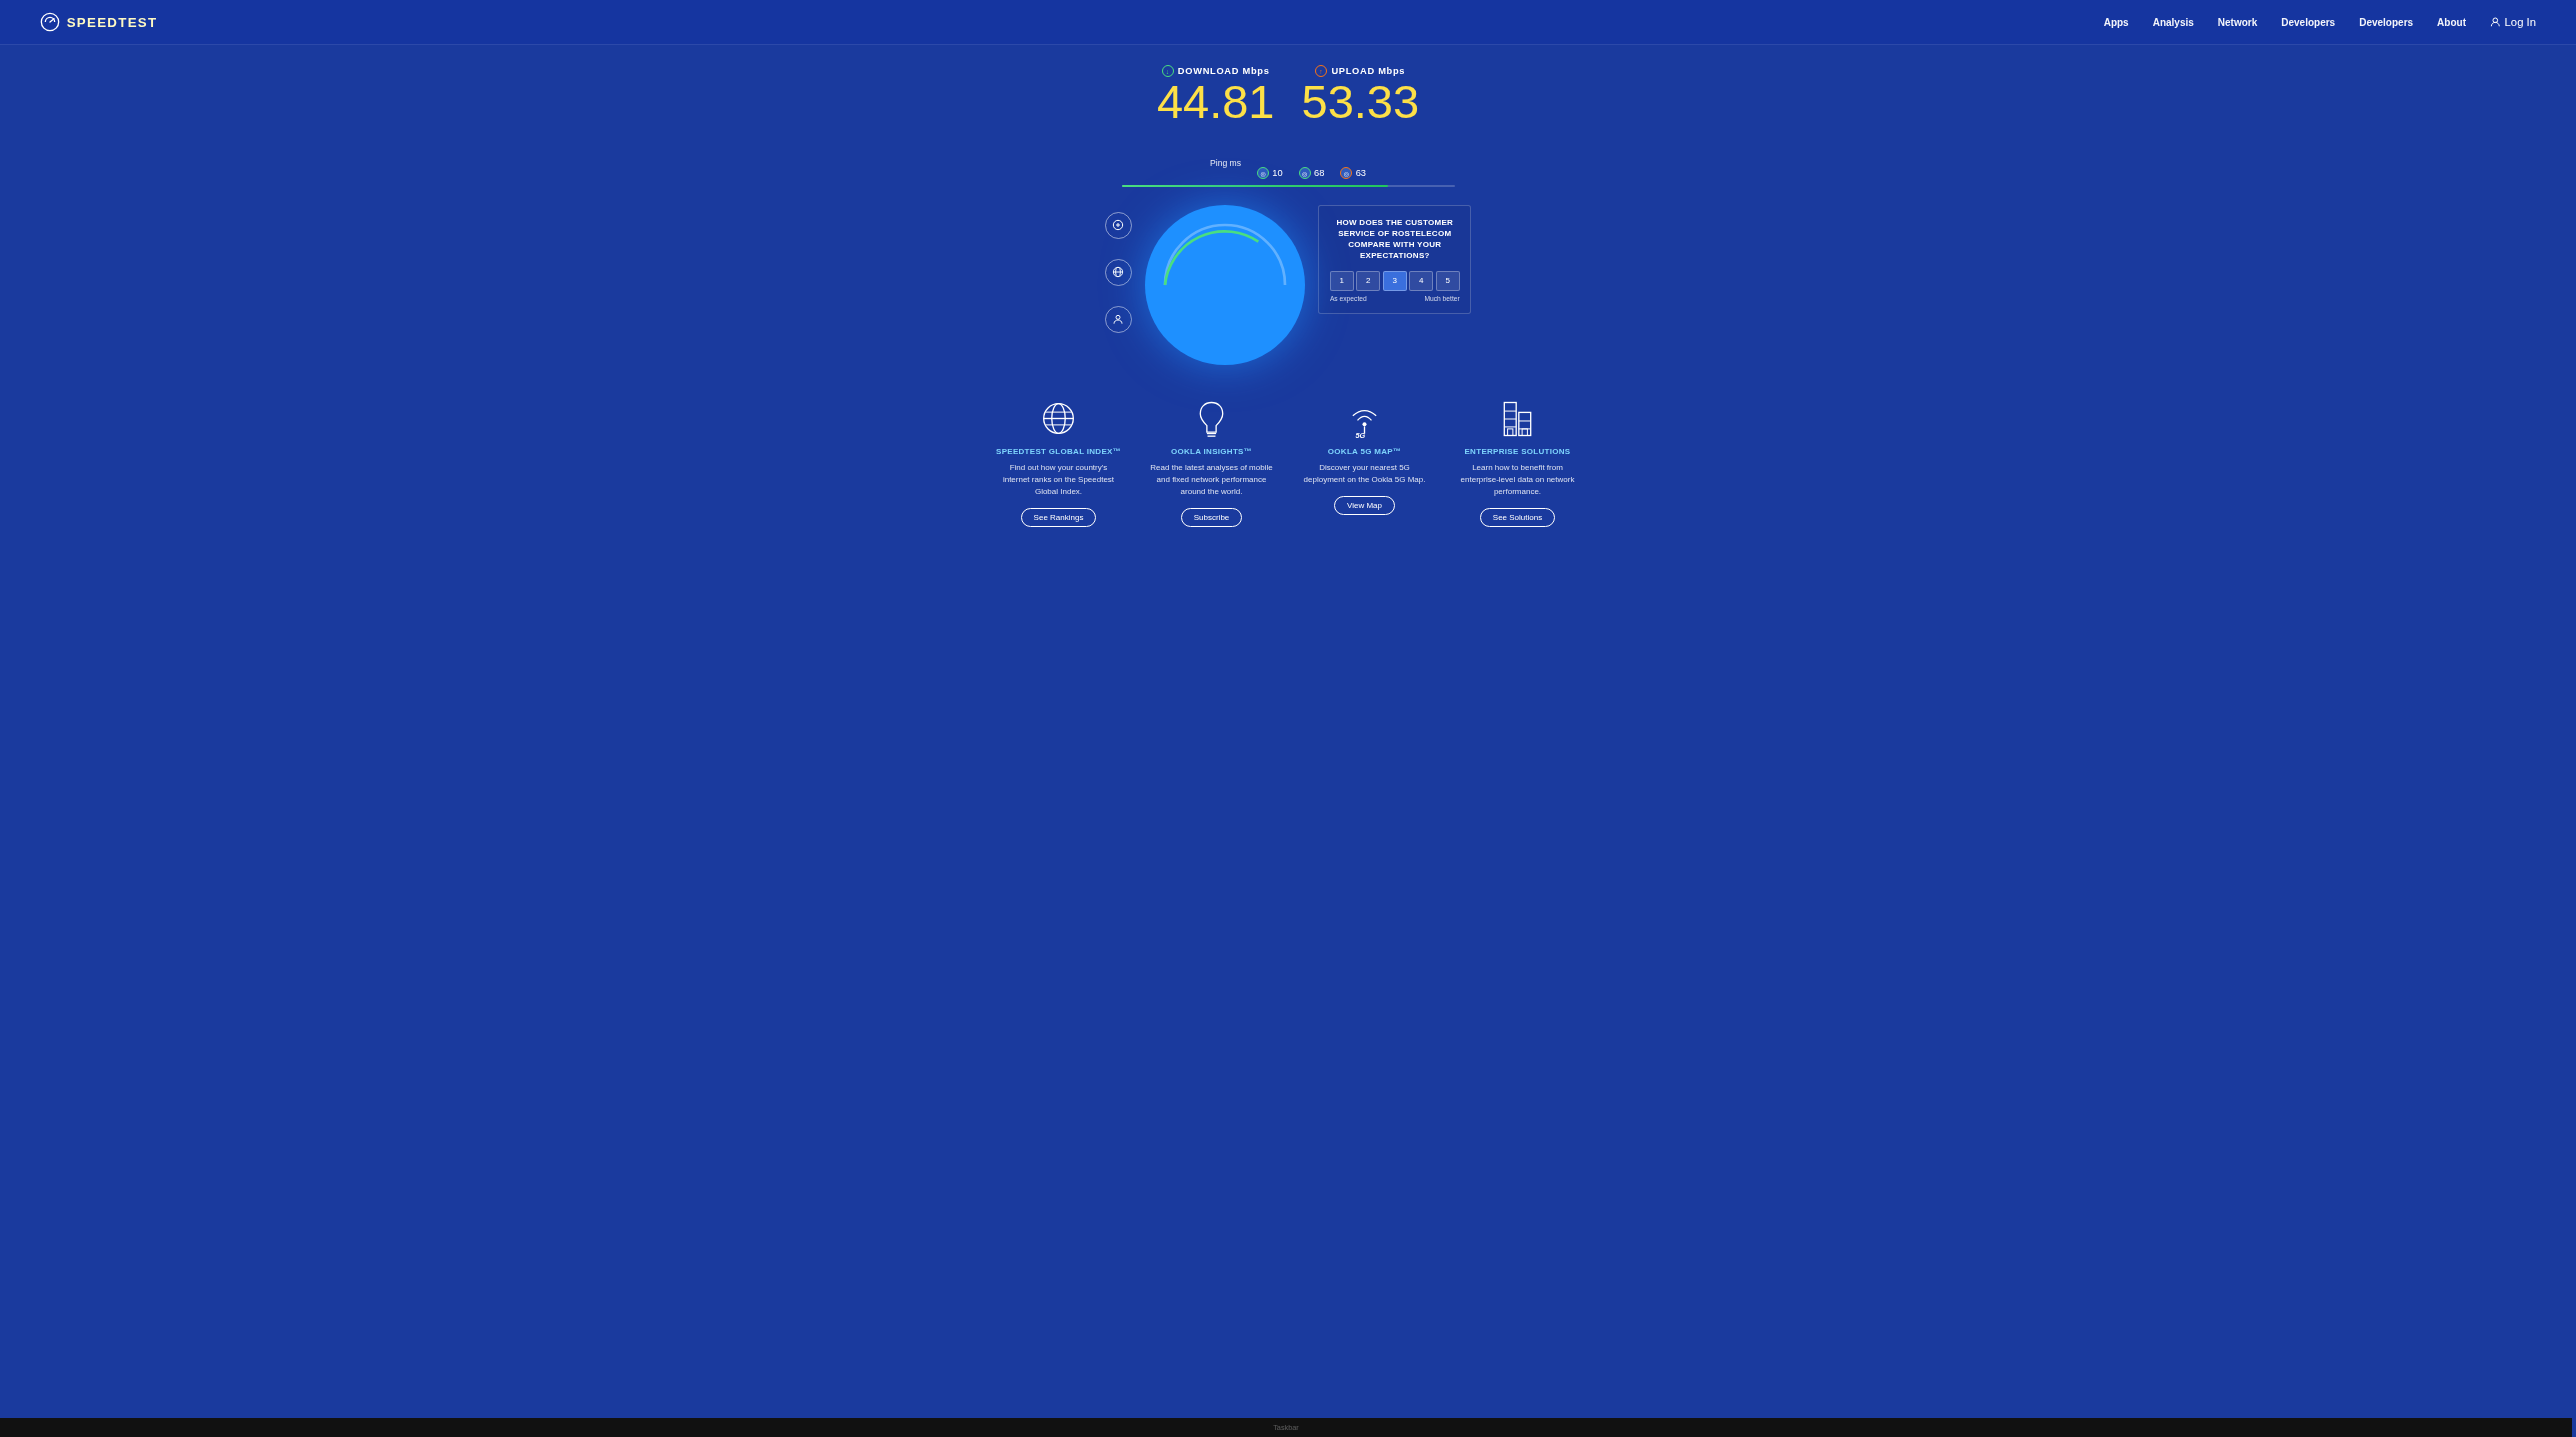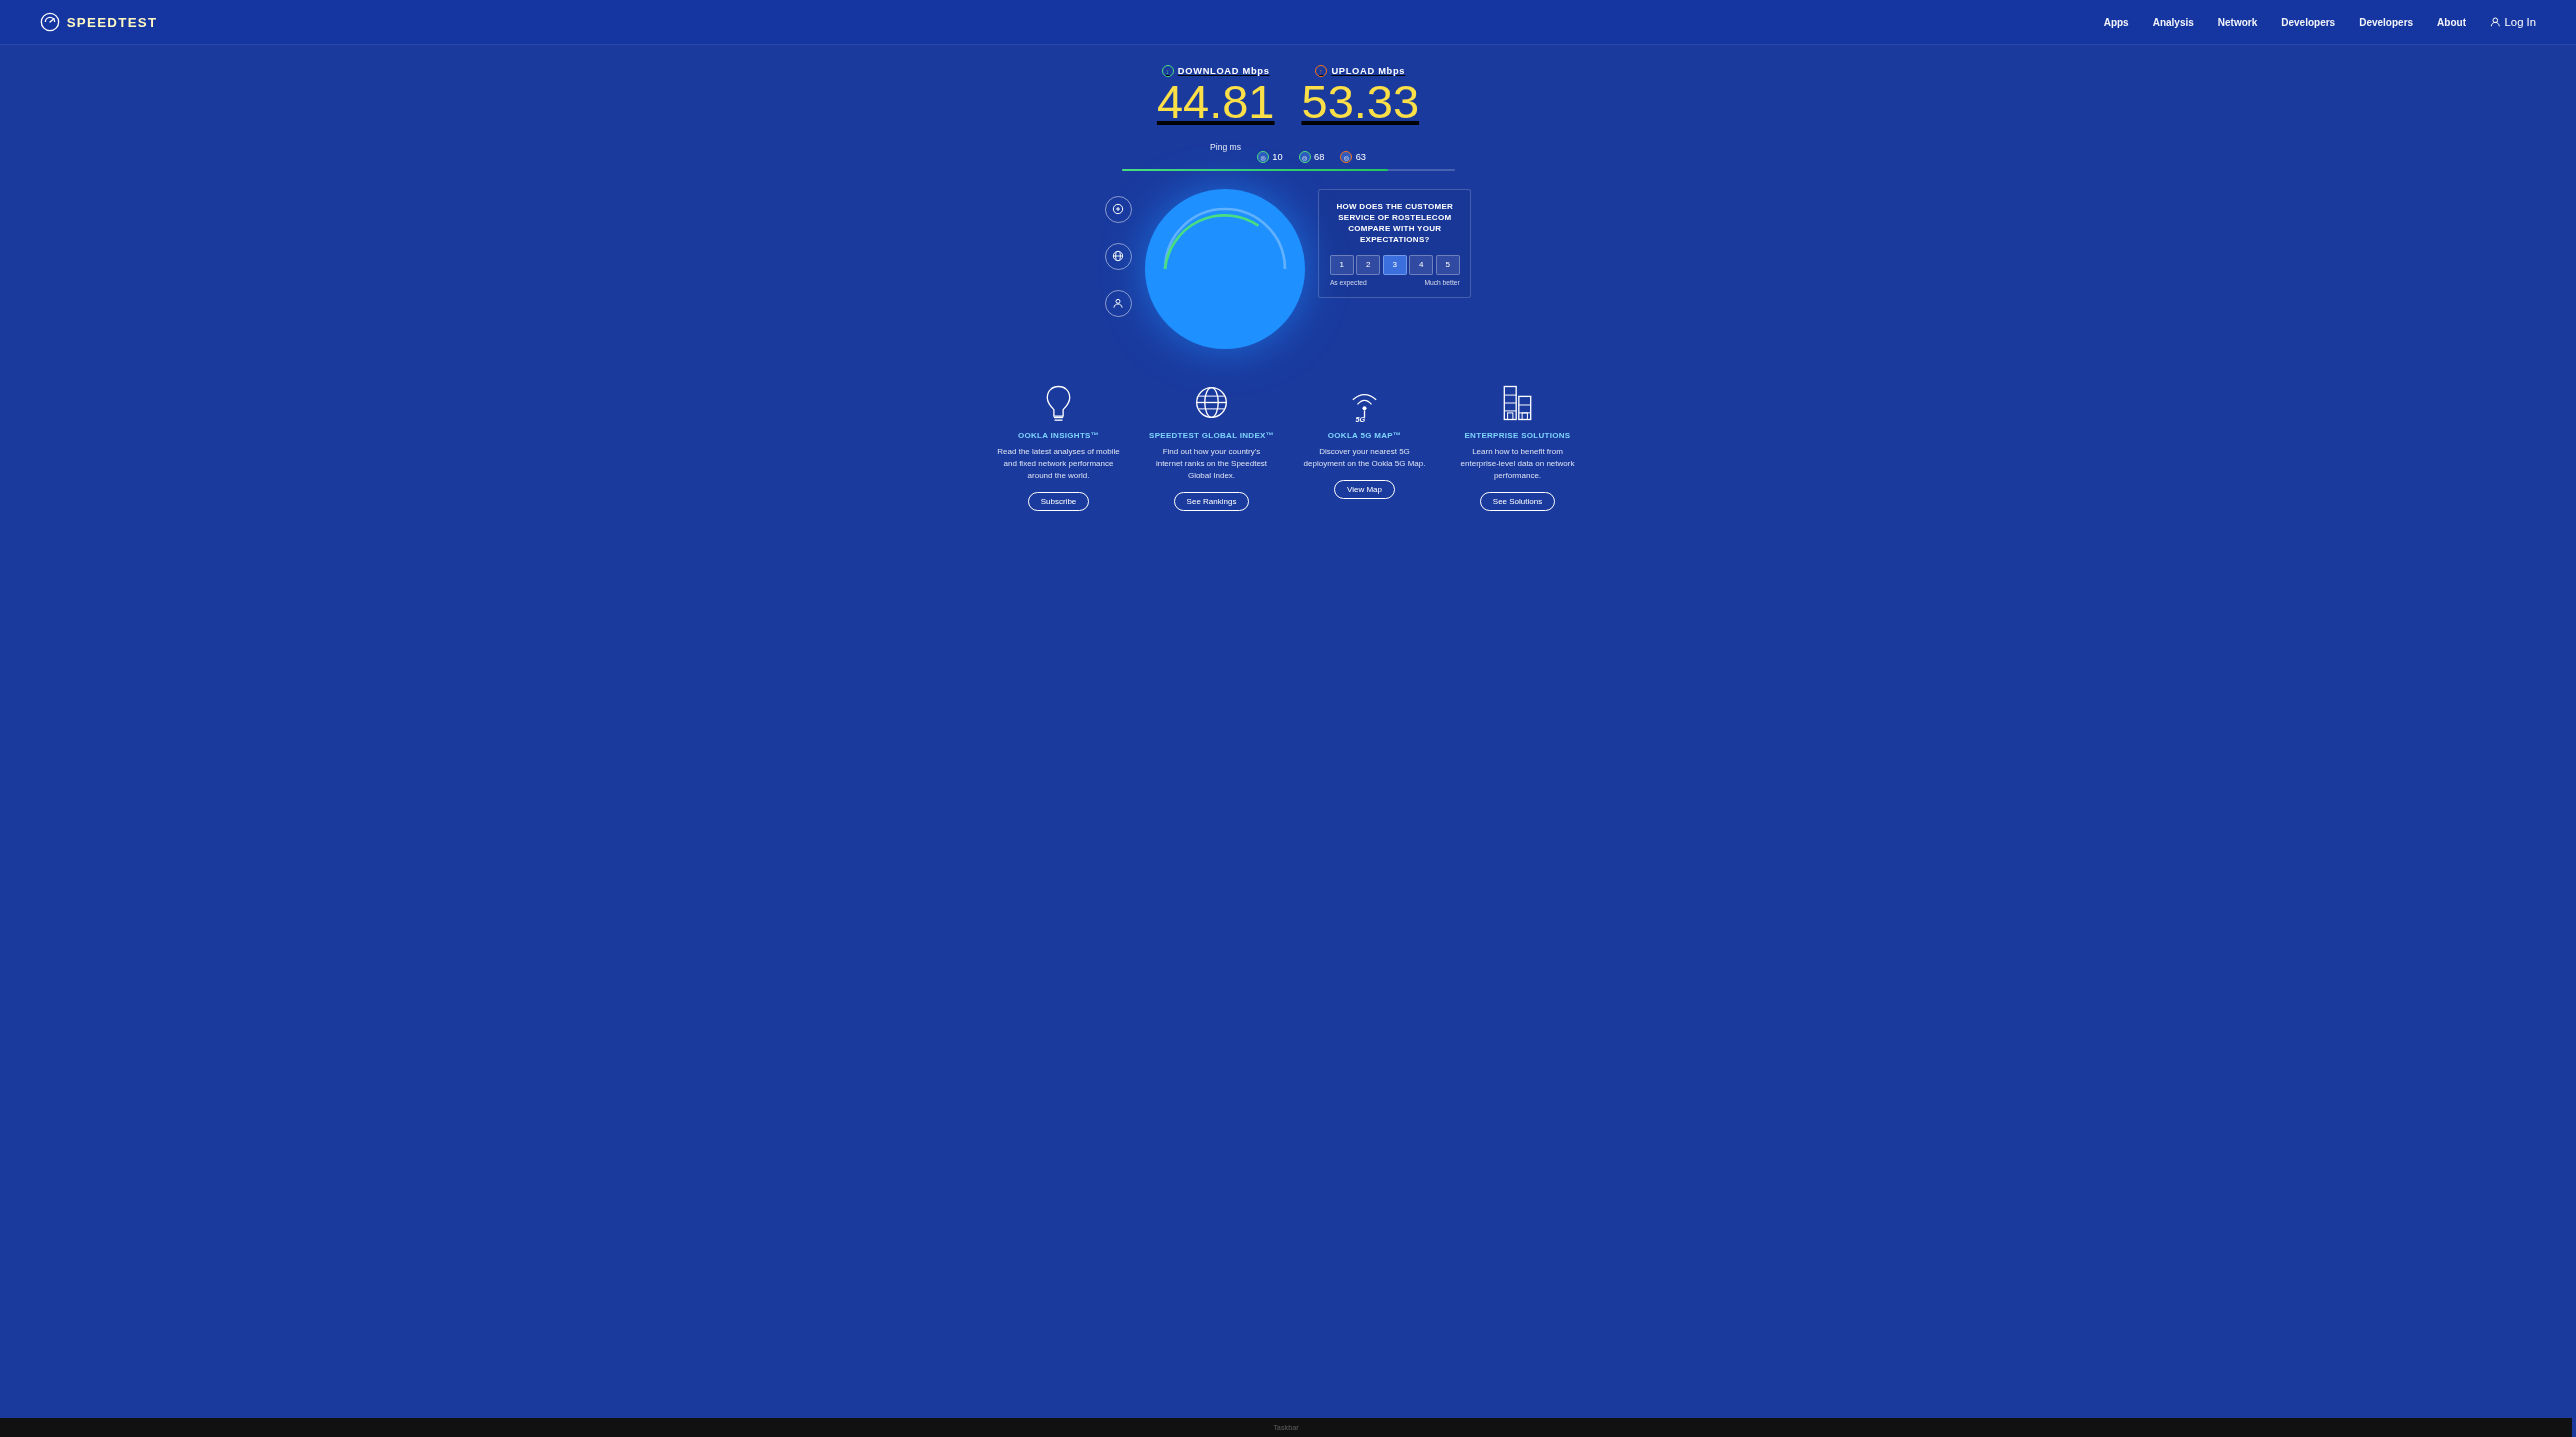--- a/index.html
+++ b/index.html
@@ -69,22 +69,21 @@
       flex-direction: column;
       align-items: center;
       margin-bottom: 6.7px;
       width: 100%;
       max-width: 333px;
     }
     .speed-row {
       display: flex;
       align-items: flex-start;
       gap: 27px;
-      margin-bottom: 2px;
-      text-decoration: underline;
+      margin-bottom: 18px;
     }
     .speed-block {
       display: flex;
       flex-direction: column;
       align-items: center;
     }
     .speed-label {
       display: flex;
       align-items: center;
       gap: 4px;
@@ -450,44 +449,44 @@
         <span>As expected</span>
         <span>Much better</span>
       </div>
     </div>
   </div>
 
   <div class="features">
 
     <div class="feature-card">
       <div class="feature-icon">
-        <svg width="33" height="40" viewBox="0 0 50 60" fill="none">
-          <path d="M25 5 C15 5 8 12 8 22 C8 30 14 36 18 40 L18 50 L32 50 L32 40 C36 36 42 30 42 22 C42 12 35 5 25 5Z" stroke="white" stroke-width="2" fill="none"></path>
-          <line x1="18" y1="52" x2="32" y2="52" stroke="white" stroke-width="2"></line>
-          <line x1="19" y1="56" x2="31" y2="56" stroke="white" stroke-width="2"></line>
-        </svg>
-      </div>
-      <div class="feature-title">OOKLA INSIGHTS™</div>
-      <div class="feature-desc">Read the latest analyses of mobile and fixed network performance around the world.</div>
-      <button class="feature-btn">Subscribe</button>
-    </div>
-
-    <div class="feature-card">
-      <div class="feature-icon">
         <svg width="37" height="37" viewBox="0 0 55 55" fill="none">
           <circle cx="27.5" cy="27.5" r="22" stroke="white" stroke-width="2"></circle>
           <ellipse cx="27.5" cy="27.5" rx="10" ry="22" stroke="white" stroke-width="2"></ellipse>
           <line x1="5.5" y1="27.5" x2="49.5" y2="27.5" stroke="white" stroke-width="2"></line>
           <line x1="8" y1="18" x2="47" y2="18" stroke="white" stroke-width="1.5"></line>
           <line x1="8" y1="37" x2="47" y2="37" stroke="white" stroke-width="1.5"></line>
         </svg>
       </div>
       <div class="feature-title">SPEEDTEST GLOBAL INDEX™</div>
       <div class="feature-desc">Find out how your country's internet ranks on the Speedtest Global Index.</div>
       <button class="feature-btn">See Rankings</button>
+    </div>
+
+    <div class="feature-card">
+      <div class="feature-icon">
+        <svg width="33" height="40" viewBox="0 0 50 60" fill="none">
+          <path d="M25 5 C15 5 8 12 8 22 C8 30 14 36 18 40 L18 50 L32 50 L32 40 C36 36 42 30 42 22 C42 12 35 5 25 5Z" stroke="white" stroke-width="2" fill="none"></path>
+          <line x1="18" y1="52" x2="32" y2="52" stroke="white" stroke-width="2"></line>
+          <line x1="19" y1="56" x2="31" y2="56" stroke="white" stroke-width="2"></line>
+        </svg>
+      </div>
+      <div class="feature-title">OOKLA INSIGHTS™</div>
+      <div class="feature-desc">Read the latest analyses of mobile and fixed network performance around the world.</div>
+      <button class="feature-btn">Subscribe</button>
     </div>
 
     <div class="feature-card">
       <div class="feature-icon">
         <svg width="37" height="40" viewBox="0 0 55 60" fill="none">
 
           <path d="M10 25 Q27.5 10 45 25" stroke="white" stroke-width="2" fill="none"></path>
           <path d="M17 32 Q27.5 20 38 32" stroke="white" stroke-width="2" fill="none"></path>
           <circle cx="27.5" cy="38" r="3" fill="white"></circle>
           <line x1="27.5" y1="41" x2="27.5" y2="52" stroke="white" stroke-width="2"></line>

